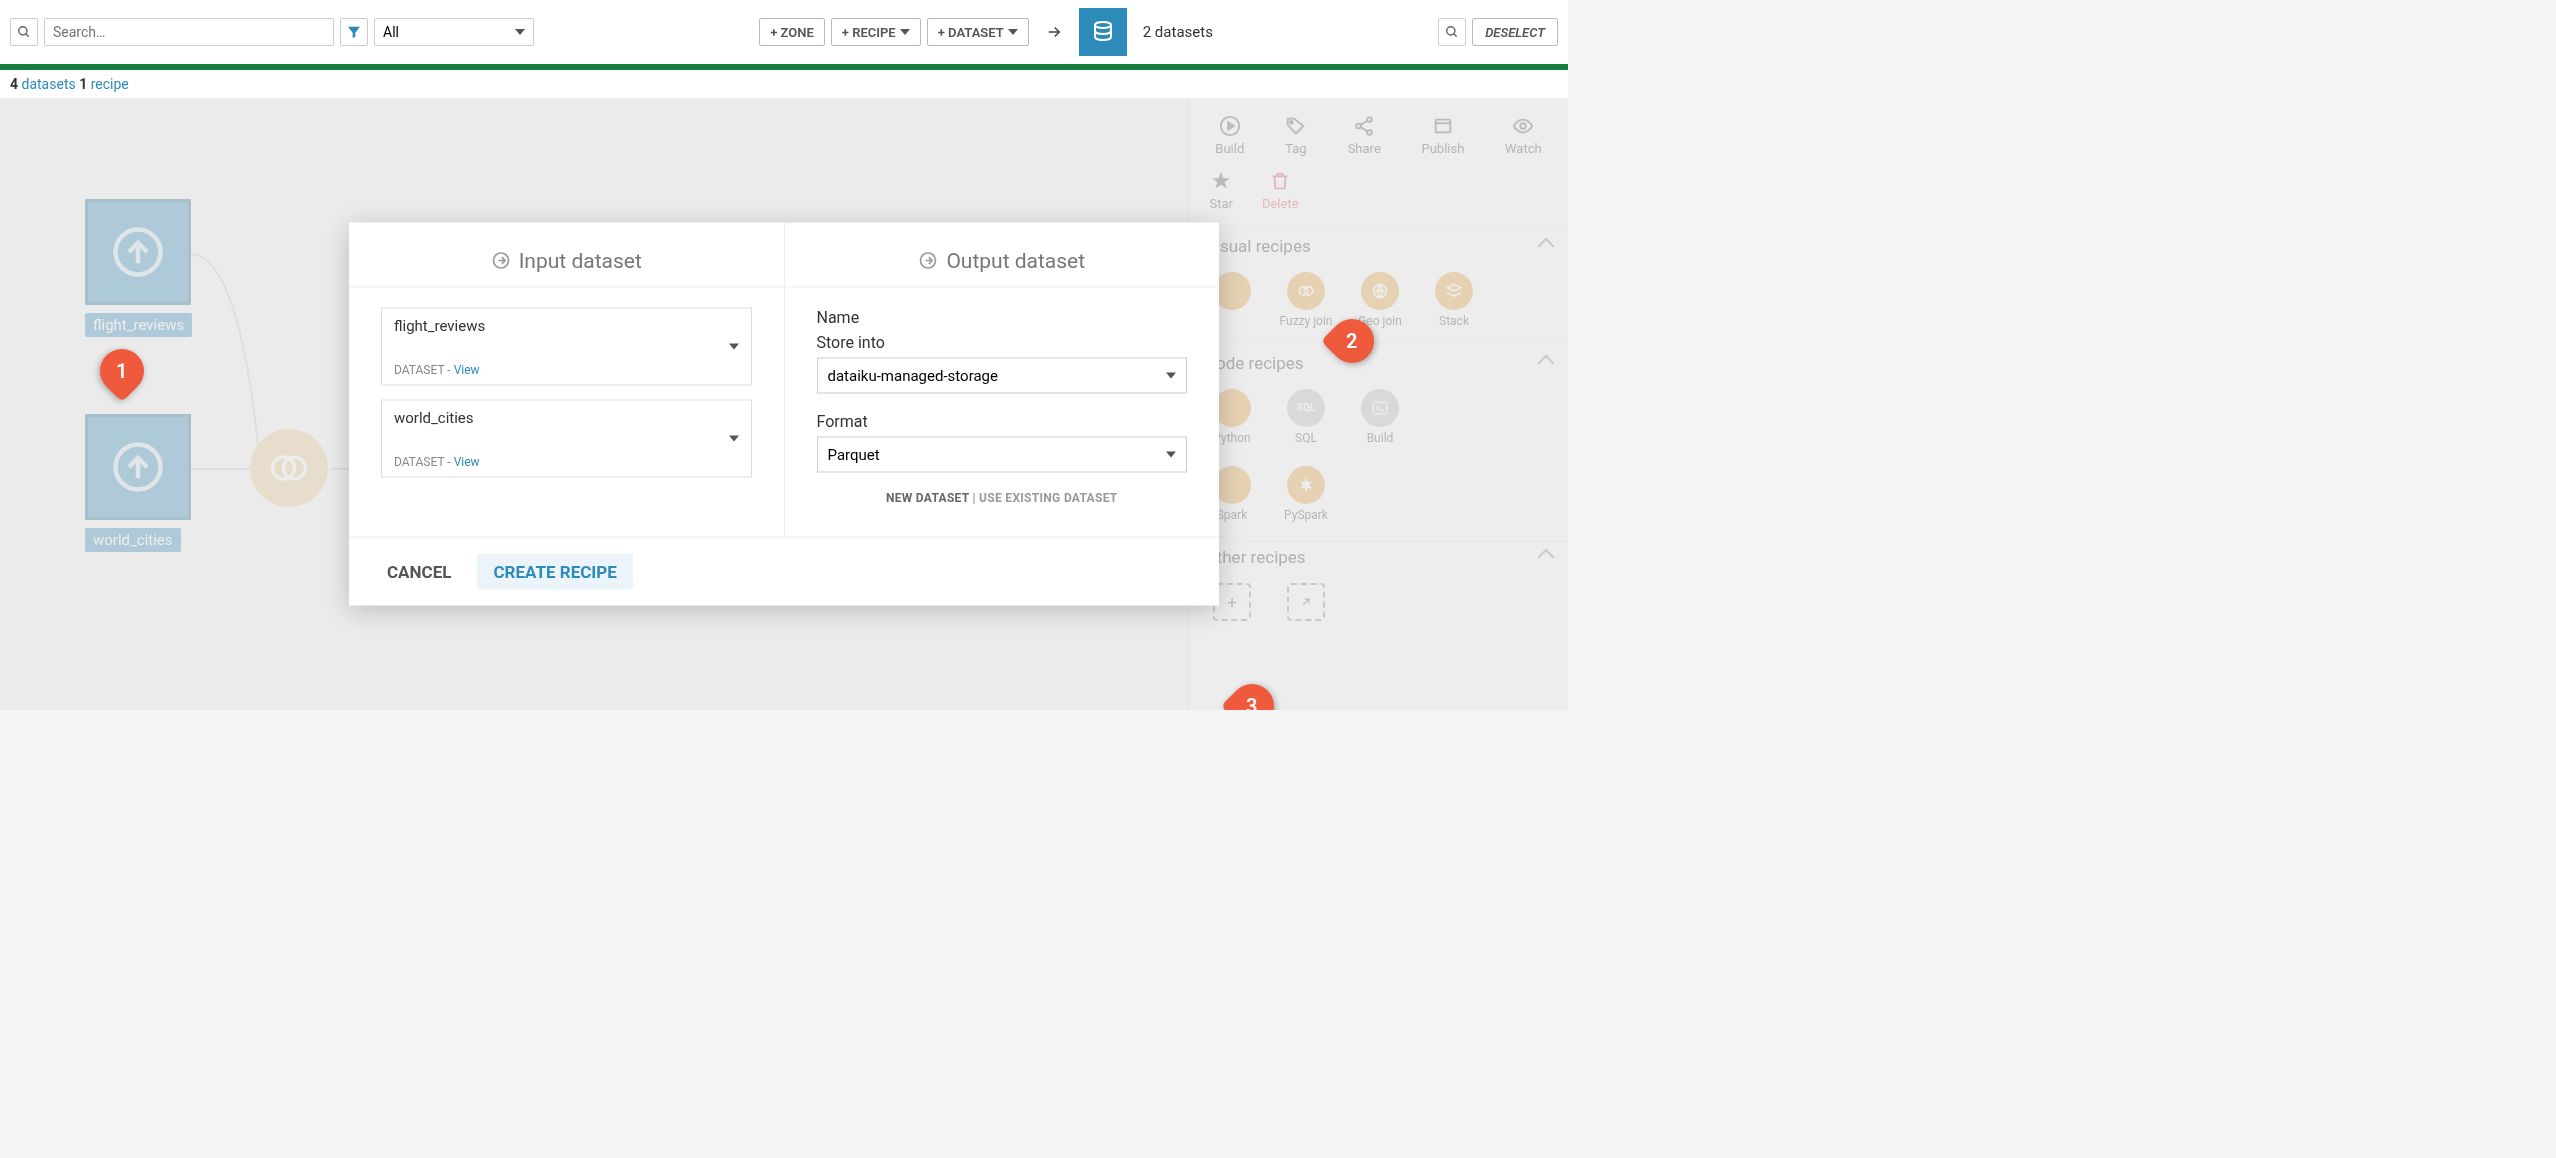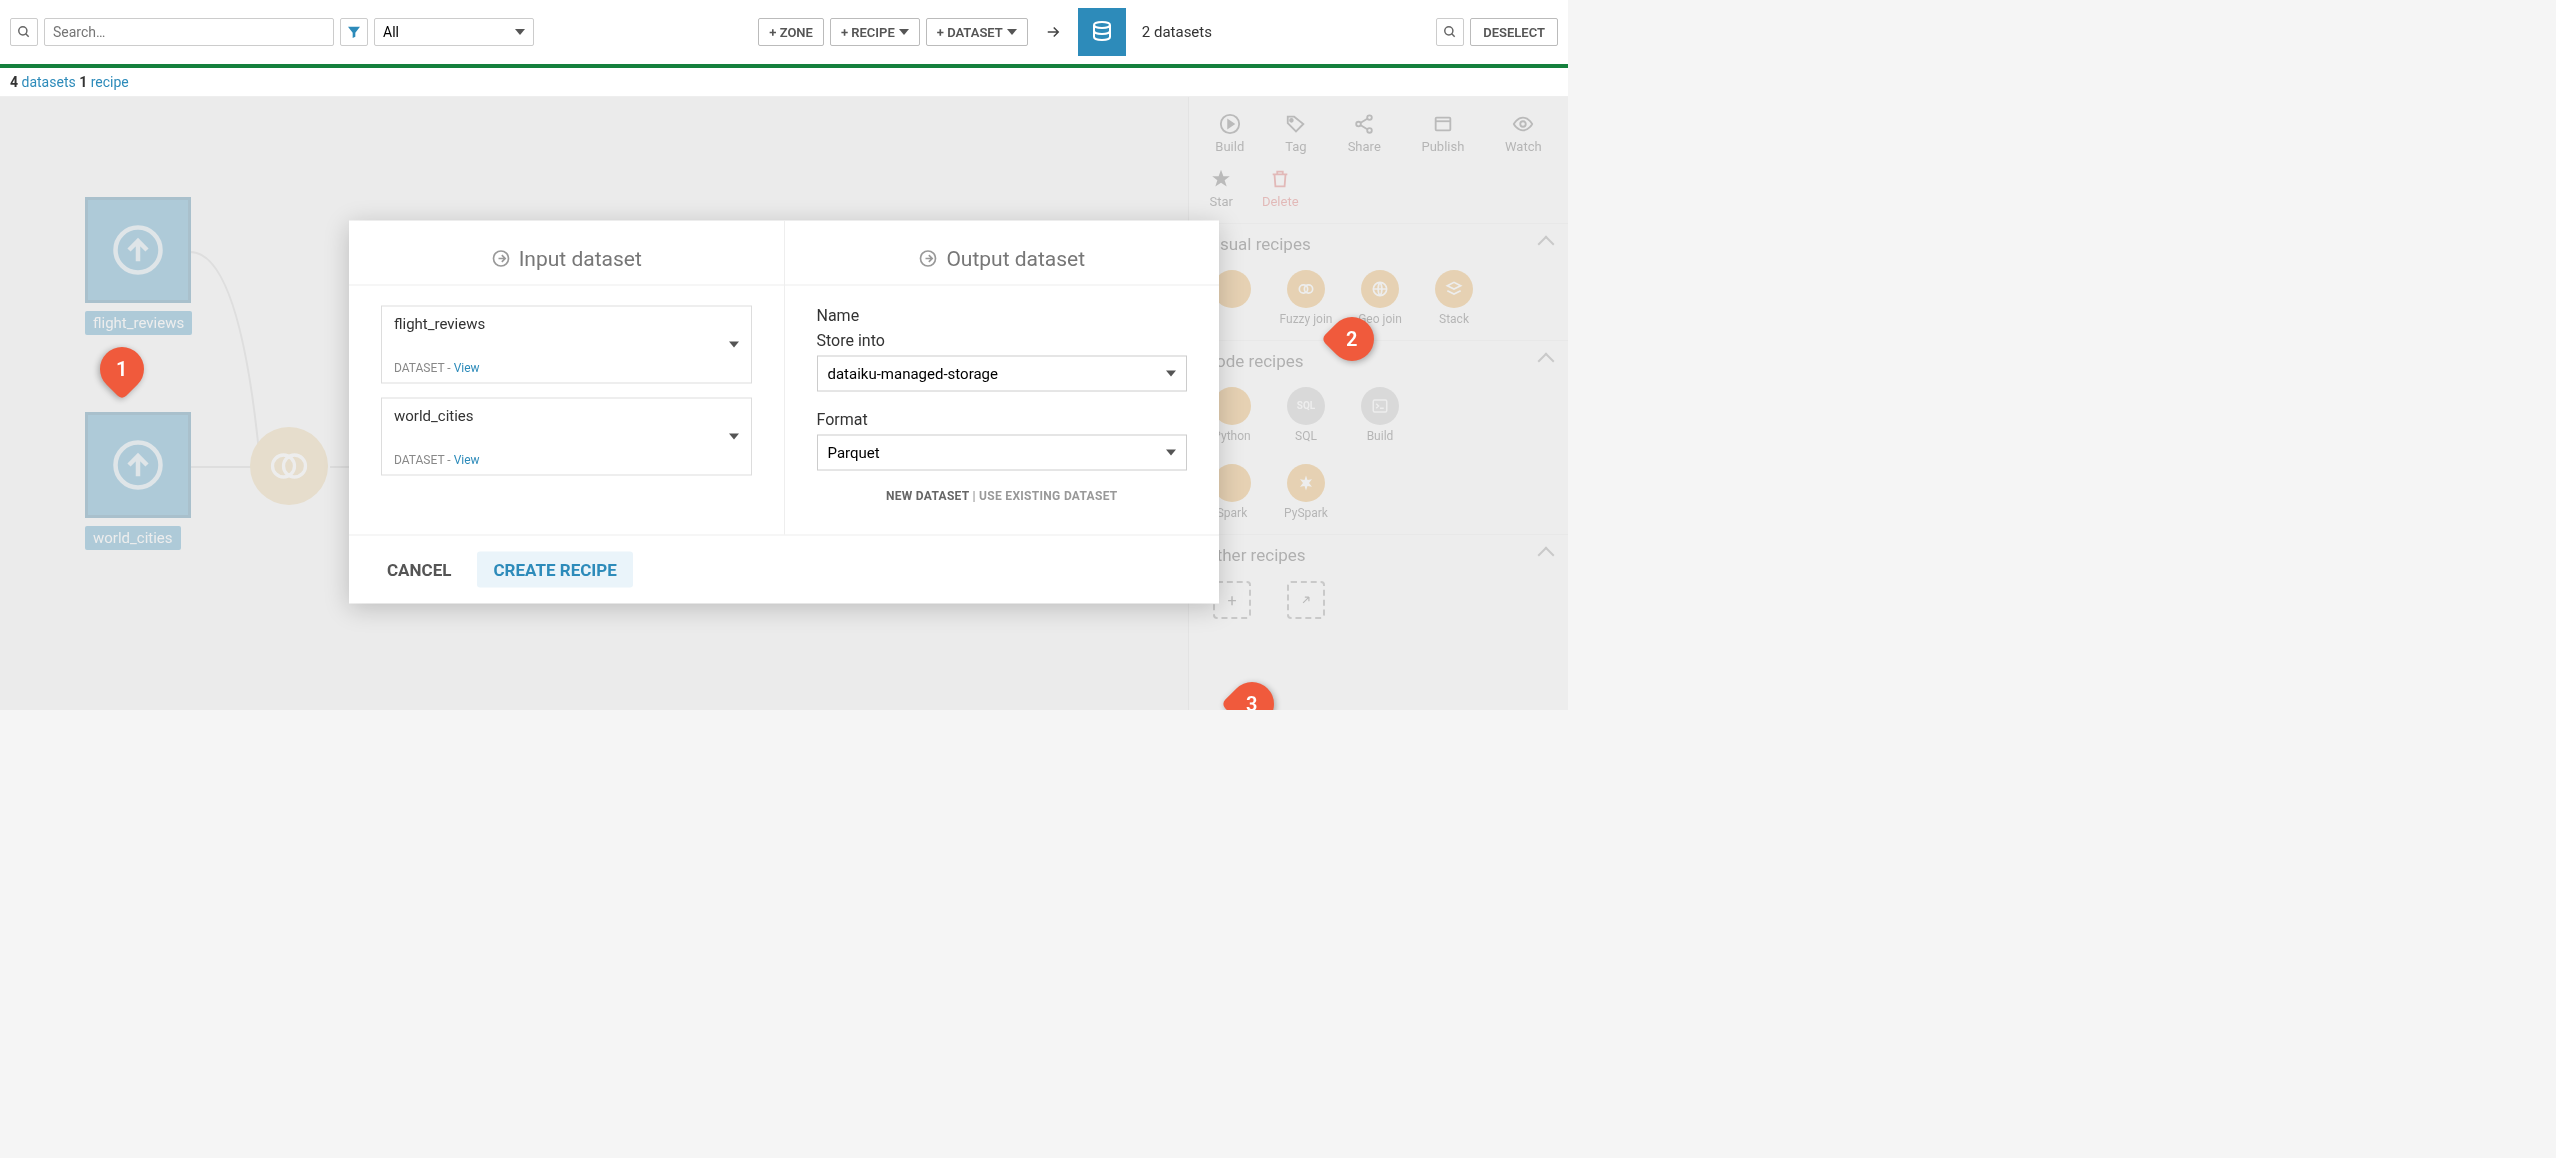--- a/index.html
+++ b/index.html
@@ -1,29 +1,29 @@
 <!DOCTYPE html>
 <html><head>
 <meta charset="utf-8">
 <style>
 * { box-sizing: border-box; margin: 0; padding: 0; font-family: -apple-system, BlinkMacSystemFont, "Segoe UI", Roboto, sans-serif; }
 body { background: #f5f5f5; width: 1568px; height: 710px; position: relative; overflow: hidden; }
 
 
-.top-toolbar { display: flex; align-items: center; padding: 8px 10px; background: #fff; border-bottom: 4px solid #15803d; gap: 6px; }
+.top-toolbar { display: flex; align-items: center; padding: 8px 10px; background: #fff; border-bottom: 6px solid #15803d; gap: 6px; }
 .search-btn { width: 28px; height: 28px; border: 1px solid #ccc; background: #fff; display:flex; align-items:center; justify-content:center; cursor:pointer; border-radius:2px; }
 .search-input { width: 290px; height: 28px; border: 1px solid #ccc; padding: 0 8px; font-size: 14px; color:#888; border-radius:2px; }
 .filter-btn { width: 28px; height: 28px; border: 1px solid #ccc; background: #fff; display:flex; align-items:center; justify-content:center; cursor:pointer; border-radius:2px; }
 .filter-select { width: 160px; height: 28px; border: 1px solid #ccc; padding: 0 8px; font-size: 14px; display:flex; align-items:center; justify-content:space-between; cursor:pointer; background:#fff; border-radius:2px; }
 .spacer { flex: 1; }
 .toolbar-btn { height: 28px; border: 1px solid #bbb; background: #fff; padding: 0 10px; font-size: 13px; font-weight:600; color:#555; display:flex; align-items:center; gap:4px; cursor:pointer; border-radius:2px; }
 .arrow-btn { width:38px; height:38px; display:flex; align-items:center; justify-content:center; cursor:pointer; }
 .db-btn { width:48px; height:48px; background:#2d8bba; display:flex; align-items:center; justify-content:center; }
 .ds-count { font-size:15px; color:#333; margin-left:10px; }
-.deselect-btn { height:28px; border:1px solid #bbb; background:#fff; padding:0 12px; font-size:13px; font-weight:600; color:#555; cursor:pointer; border-radius:2px; }
+.deselect-btn { height:28px; border:1px solid #bbb; background:#fff; padding:0 12px; font-size:13px; font-weight:600; color:#555; cursor:pointer; border-radius:2px;font-style:italic; }
 
 
 .breadcrumb { padding: 6px 10px; font-size: 14px; background:#fff; border-bottom:1px solid #eee; }
 .breadcrumb .num { font-weight: bold; color: #333; }
 .breadcrumb .link { color: #2d8bba; }
 
 
 .main-area { position: relative; height: calc(100% - 80px); }
 .flow-canvas { position: absolute; left: 0; top: 0; right: 380px; bottom: 0; background: #f8f8f8; }
 .right-panel { position: absolute; right: 0; top: 0; width: 380px; bottom: 0; background: #fff; border-left:1px solid #ddd; padding: 10px 0; }

